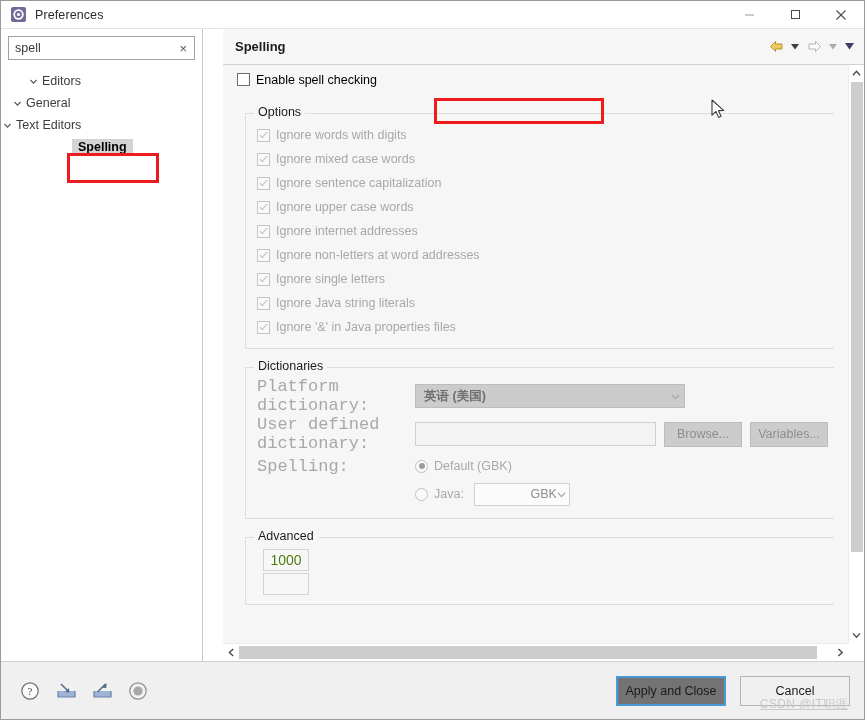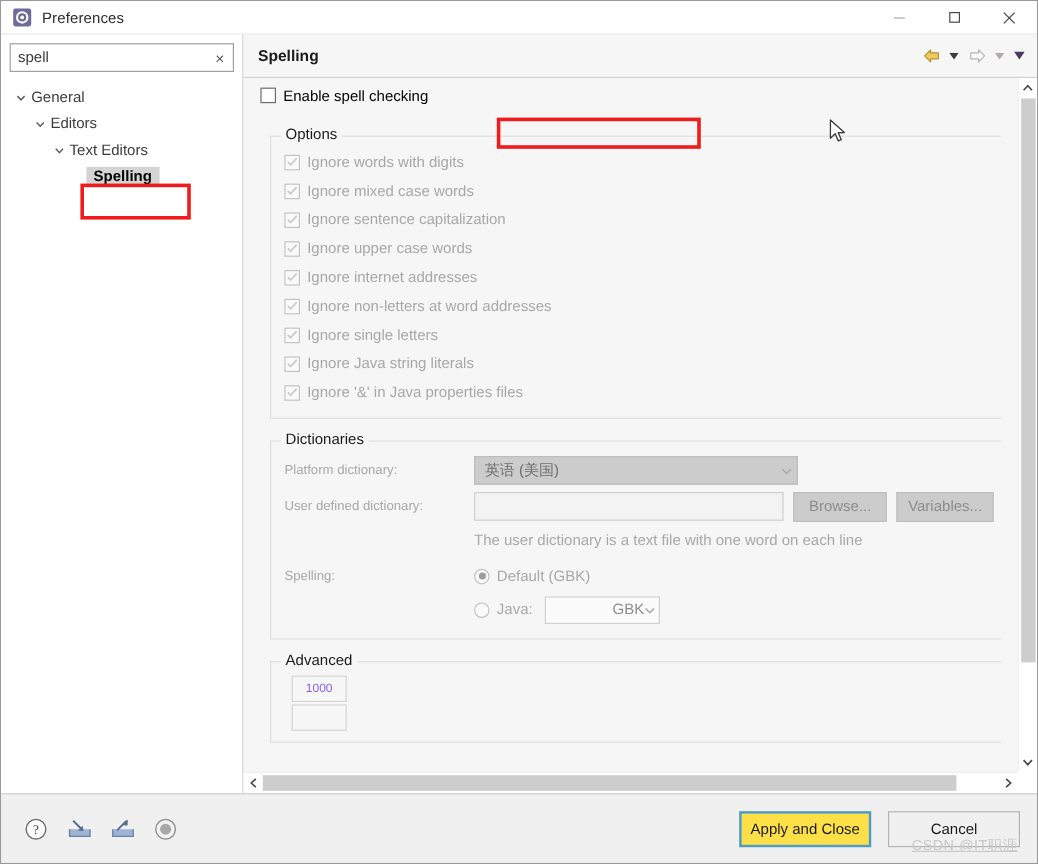--- a/index.html
+++ b/index.html
@@ -37,20 +37,21 @@
     width: 46px; height: 27px;
     display: flex; align-items: center; justify-content: center;
     color: #4a4a4a;
   }
   .wbtn svg { display: block; }
 
   
   #body {
     flex: 1 1 auto; display: flex; min-height: 0;
     background: #ffffff;
+    gap: 20px;
   }
 
   
   #leftpane {
     width: 202px; flex: 0 0 202px;
     background: #ffffff;
     border-right: 1px solid #c8c8c8;
     display: flex; flex-direction: column;
     position: relative;
   }
@@ -141,25 +142,25 @@
     position: absolute; left: 9px; top: 0;
     background: #f6f6f6; padding: 0 4px;
     font-size: 12.5px; color: #1b1b1b; font-weight: normal;
   }
   .gbody { position: relative; padding: 4px 10px 2px 12px; }
 
   .optrow { display: flex; align-items: center; height: 24px; }
 
   
   .drow { display: flex; align-items: center; min-height: 30px; }
-  .dlabel { width: 158px; flex: 0 0 158px; font-size: 11px; color: #a8a8a8; }
+  .dlabel { width: 158px; flex: 0 0 158px; font-size: 17px; color: #a8a8a8; font-family: Liberation Mono, monospace; }
   .combo-disabled {
     height: 24px; background: #cccccc; border: 1px solid #bdbdbd;
     display: flex; align-items: center; padding: 0 4px 0 8px;
-    font-size: 12.5px; color: #6f6f6f; width: 270px;
+    font-size: 12.5px; color: #6f6f6f; width: 270px; font-weight: bold;
   }
   .combo-disabled .cv { flex: 1 1 auto; }
   .txt-disabled {
     height: 24px; background: #f3f3f3; border: 1px solid #cfcfcf;
     width: 270px; font-size: 12.5px;
   }
   .btn-disabled {
     height: 25px; background: #cccccc; border: 1px solid #bdbdbd;
     font-size: 12.5px; color: #8d8d8d;
     display: flex; align-items: center; justify-content: center;
@@ -177,21 +178,21 @@
   .combo-sm {
     height: 23px; width: 96px; background: #fbfbfb; border: 1px solid #d2d2d2;
     display: flex; align-items: center; padding: 0 3px 0 7px;
     font-size: 12.5px; color: #8d8d8d; margin-left: 10px;
   }
   .combo-sm .cv { flex: 1 1 auto; text-align: right; }
 
   .spin {
     height: 22px; min-width: 46px; background: #f7f7f7; border: 1px solid #d4d4d4;
     display: inline-flex; align-items: center; justify-content: center;
-    font-size: 10px; color: #8b5cf6; margin-left: 6px; padding: 0 6px;
+    font-size: 14px; color: #4d7c0f; margin-left: 6px; padding: 0 6px;
   }
 
   
   #vscroll {
     width: 16px; flex: 0 0 16px; background: #ffffff;
     border-left: 1px solid #ececec;
     display: flex; flex-direction: column; align-items: center;
   }
   .sb-arrow {
     height: 16px; flex: 0 0 16px; width: 16px;
@@ -217,21 +218,21 @@
   }
   #bottom-icons { display: flex; align-items: center; gap: 14px; flex: 1 1 auto; }
   .bicon { width: 22px; height: 22px; display: flex; align-items: center; justify-content: center; }
   .dlgbtn {
     height: 30px; min-width: 110px;
     border: 1px solid #b4b4b4; background: #f0f0f0;
     font-size: 12.5px; color: #1b1b1b;
     display: flex; align-items: center; justify-content: center;
   }
   #btn-apply-close {
-    border: 2px solid #4a9ad4; background: #fde047; font-weight: normal;
+    border: 2px solid #4a9ad4; background: #737373; font-weight: normal;
   }
   #btn-cancel { margin-left: 14px; }
 
   
   .anno {
     position: absolute; border: 3px solid #ee1c1c;
     pointer-events: none; z-index: 40;
   }
   #anno-spelling { left: 66px; top: 124px; width: 92px; height: 30px; }
   #anno-enable { left: 211px; top: 69px; width: 170px; height: 26px; }
@@ -282,37 +283,37 @@
 
     <div id="leftpane">
       <div id="search-wrap">
         <div id="search-box">
           <input id="search-input" value="spell" placeholder="type filter text" style="">
           <span id="search-clear">×</span>
         </div>
       </div>
 
       <div id="tree">
+        <div class="tnode" style="padding-left:26px">
+          <span class="tarrow">
+            <svg width="9" height="9" viewBox="0 0 9 9">
+                <polyline points="1.5,3 4.5,6.2 7.5,3" fill="none" stroke="currentColor" stroke-width="1.2"></polyline>
+              </svg>
+          </span>
+          <span class="tlabel">Editors</span>
+        </div>
         <div class="tnode" style="padding-left:10px">
           <span class="tarrow">
             <svg width="9" height="9" viewBox="0 0 9 9">
                 <polyline points="1.5,3 4.5,6.2 7.5,3" fill="none" stroke="currentColor" stroke-width="1.2"></polyline>
               </svg>
           </span>
           <span class="tlabel">General</span>
         </div>
-        <div class="tnode" style="padding-left:26px">
-          <span class="tarrow">
-            <svg width="9" height="9" viewBox="0 0 9 9">
-                <polyline points="1.5,3 4.5,6.2 7.5,3" fill="none" stroke="currentColor" stroke-width="1.2"></polyline>
-              </svg>
-          </span>
-          <span class="tlabel">Editors</span>
-        </div>
-        <div class="tnode" style="padding-left:42px">
+        <div class="tnode" style="">
           <span class="tarrow">
             <svg width="9" height="9" viewBox="0 0 9 9">
                 <polyline points="1.5,3 4.5,6.2 7.5,3" fill="none" stroke="currentColor" stroke-width="1.2"></polyline>
               </svg>
           </span>
           <span class="tlabel">Text Editors</span>
         </div>
         <div class="tnode selected" style="padding-left:58px">
           <span class="tarrow"></span>
           <span class="tlabel">Spelling</span>
@@ -462,21 +463,20 @@
                   </span>
                 </div>
 
                 <div class="drow">
                   <span class="dlabel">User defined dictionary:</span>
                   <input class="txt-disabled" value="" style="">
                   <span class="btn-disabled">Browse...</span>
                   <span class="btn-disabled">Variables...</span>
                 </div>
 
-                <div class="hint">The user dictionary is a text file with one word on each line</div>
 
                 <div class="drow" style="min-height:26px">
                   <span class="dlabel">Spelling:</span>
                   <span class="radio">
                     <span class="dot"></span>
                   </span>
                   <span class="lbl-disabled">Default (GBK)</span>
                 </div>
 
                 <div class="drow" style="min-height:30px">

